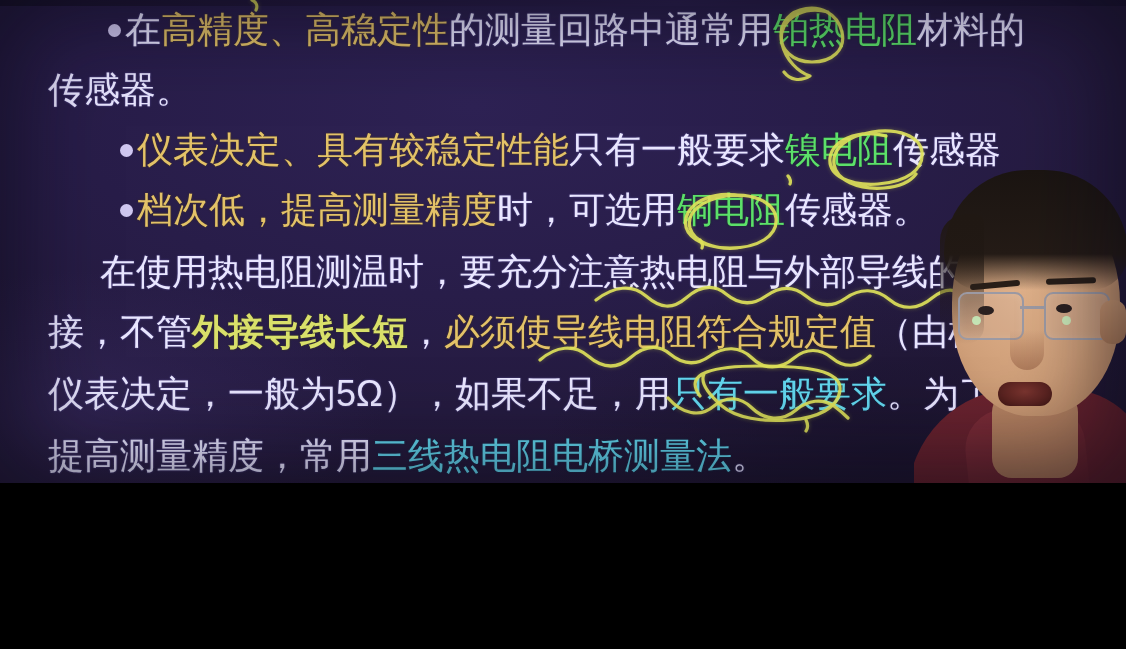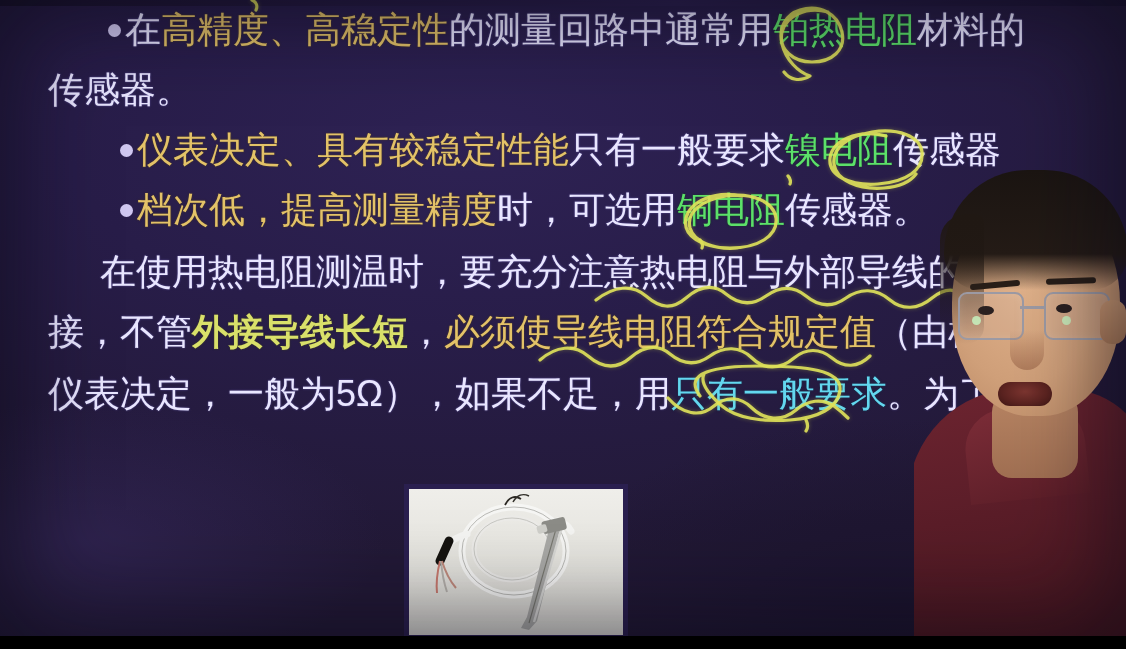--- a/index.html
+++ b/index.html
@@ -3,21 +3,21 @@
 <meta charset="utf-8">
 <style>
   html, body {
     margin: 0;
     padding: 0;
     background: #000;
   }
   #stage {
     position: relative;
     width: 1126px;
-    height: 636px;
+    height: 483px;
     overflow: hidden;
     background: #0f766e;
     font-family: "Liberation Sans", "DejaVu Sans", sans-serif;
     -webkit-font-smoothing: antialiased;
   }
   
   .slide-bg {
     position: absolute;
     inset: 0;
     background:
@@ -283,20 +283,23 @@
     </div>
 
     <div class="line" id="line6">
       <span class="seg c-white">接，不管</span><span class="seg c-yellowgreen">外接导线长短</span><span class="seg c-white">，</span><span class="seg c-gold">必须使导线电阻符合规定值</span><span class="seg c-white">（由检</span>
     </div>
 
     <div class="line" id="line7">
       <span class="seg c-white">仪表决定，一般为5Ω），如果不足，用</span><span class="seg c-cyan">只有一般要求</span><span class="seg c-white">。为了</span>
     </div>
 
+    <div class="line" id="line8">
+      <span class="seg c-white">提高测量精度，常用</span><span class="seg c-cyan">三线热电阻电桥测量法</span><span class="seg c-white">。</span>
+    </div>
 
   </div>
 
   <div class="ink">
     <svg width="1126" height="649" viewBox="0 0 1126 649">
 
       <path d="M828 12 C806 6, 786 16, 782 32 C778 50, 794 62, 812 62 C832 62, 846 50, 842 32 C838 14, 820 4, 800 10 C786 14, 778 28, 782 44 C786 60, 798 72, 810 76 C800 82, 790 80, 784 72"></path>
 
       <path d="M886 136 C856 128, 832 142, 830 158 C828 176, 850 186, 878 184 C906 182, 924 170, 922 152 C920 136, 898 128, 872 132 C848 136, 832 148, 834 164 C836 180, 858 190, 884 188 C898 187, 910 182, 916 174"></path>
 

